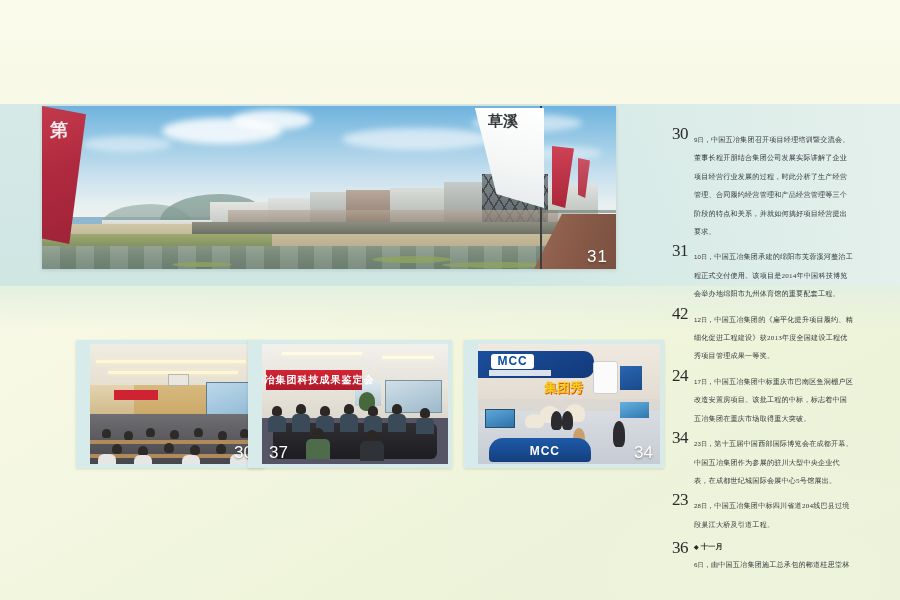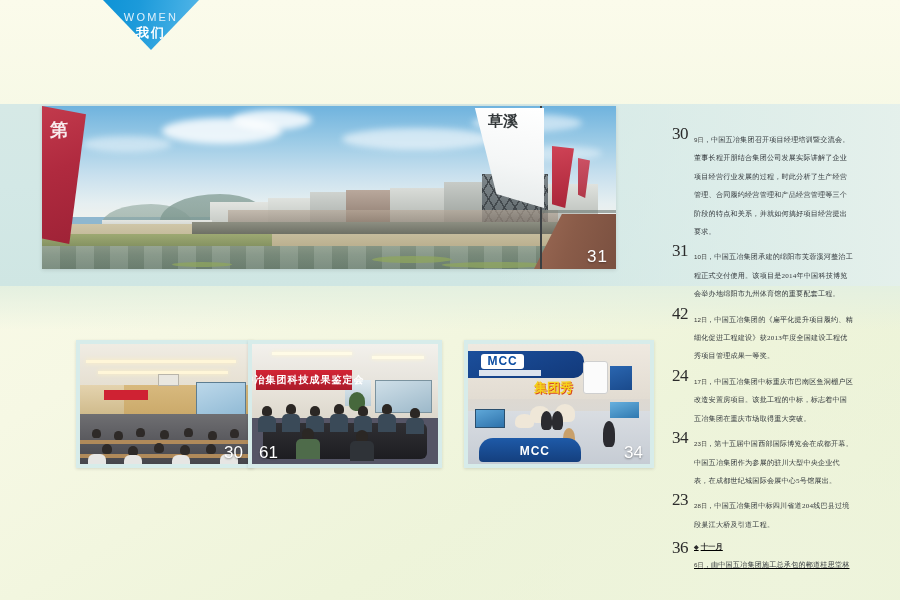--- a/index.html
+++ b/index.html
@@ -177,21 +177,21 @@
     position:absolute;right:8px;bottom:2px;
     font-family:"Liberation Sans",sans-serif;
     font-size:17px;color:#ffffff;letter-spacing:1px;
     text-shadow:0 1px 2px rgba(0,0,0,.35);
   }
 
   
   .thumb{
     position:absolute;top:340px;
     background:#d7ecea;
-    padding:4px 0 0 4px;
+    padding:4px 0 0 14px;
     box-shadow:0 1px 3px rgba(0,0,0,.12);
   }
   .thumb .inner{position:relative;overflow:hidden;background:#556;}
   .t1{left:76px;width:174px;height:124px;}
   .t1 .inner{width:170px;height:120px;}
   .t2{left:248px;width:190px;height:124px;}
   .t2 .inner{width:186px;height:120px;}
   .t3{left:464px;width:186px;height:124px;}
   .t3 .inner{width:182px;height:120px;}
   .t-num{
@@ -282,37 +282,32 @@
   }
   .para .body{
     font-size:7.1px;line-height:11.4px;color:#33383c;text-align:justify;
     font-family:"Liberation Serif",serif;letter-spacing:.2px;
   }
   .month{
     font-size:7.4px;color:#2b2b2b;font-weight:bold;margin-bottom:1px;
     font-family:"Liberation Serif",serif;
   }
   .month .dia{font-size:6px;margin-right:2px;}
-  .p36{margin-top:11px;text-decoration:underline;}
+  .p36{margin-top:11px;}
 </style>
 </head>
 <body>
 
 <div id="page">
 
   <div class="bg-soft-a"></div>
   <div class="band-teal"></div>
   <div class="band-teal-fade"></div>
   <div class="band-bottom-soft"></div>
 
-  <div class="tri-wrap">
-    <div class="tri"></div>
-    <div class="tri-en">WOMEN</div>
-    <div class="tri-cn">我们</div>
-  </div>
 
   <div class="pano">
     <div class="sky"></div>
     <div class="cloud c1"></div>
     <div class="cloud c2"></div>
     <div class="cloud c3"></div>
     <div class="cloud c4"></div>
     <div class="cloud c5"></div>
     <div class="cloud c6"></div>
     <div class="hill2"></div>
@@ -411,21 +406,21 @@
       <div class="mt-b" style="left:30px;top:70px;width:18px;height:18px;"></div>
       <div class="mt-b" style="left:54px;top:72px;width:18px;height:16px;"></div>
       <div class="mt-b" style="left:78px;top:70px;width:18px;height:18px;"></div>
       <div class="mt-b" style="left:102px;top:72px;width:18px;height:16px;"></div>
       <div class="mt-b" style="left:126px;top:70px;width:18px;height:18px;"></div>
       <div class="mt-b" style="left:154px;top:74px;width:18px;height:16px;"></div>
       <div class="mt-p" style="left:50px;top:84px;width:12px;height:12px;"></div>
       <div class="mt-b" style="left:44px;top:95px;width:24px;height:20px;background:#4e6b4a;"></div>
       <div class="mt-p" style="left:104px;top:86px;width:12px;height:12px;"></div>
       <div class="mt-b" style="left:98px;top:97px;width:24px;height:20px;background:#2f3338;"></div>
-      <div class="t-num l">61</div>
+      <div class="t-num l">37</div>
     </div>
   </div>
 
   <div class="thumb t3">
     <div class="inner">
       <div class="bo-bg"></div>
       <div class="bo-wall"></div>
       <div class="bo-blue"></div>
       <div class="bo-logo">
         <span>MCC</span>

